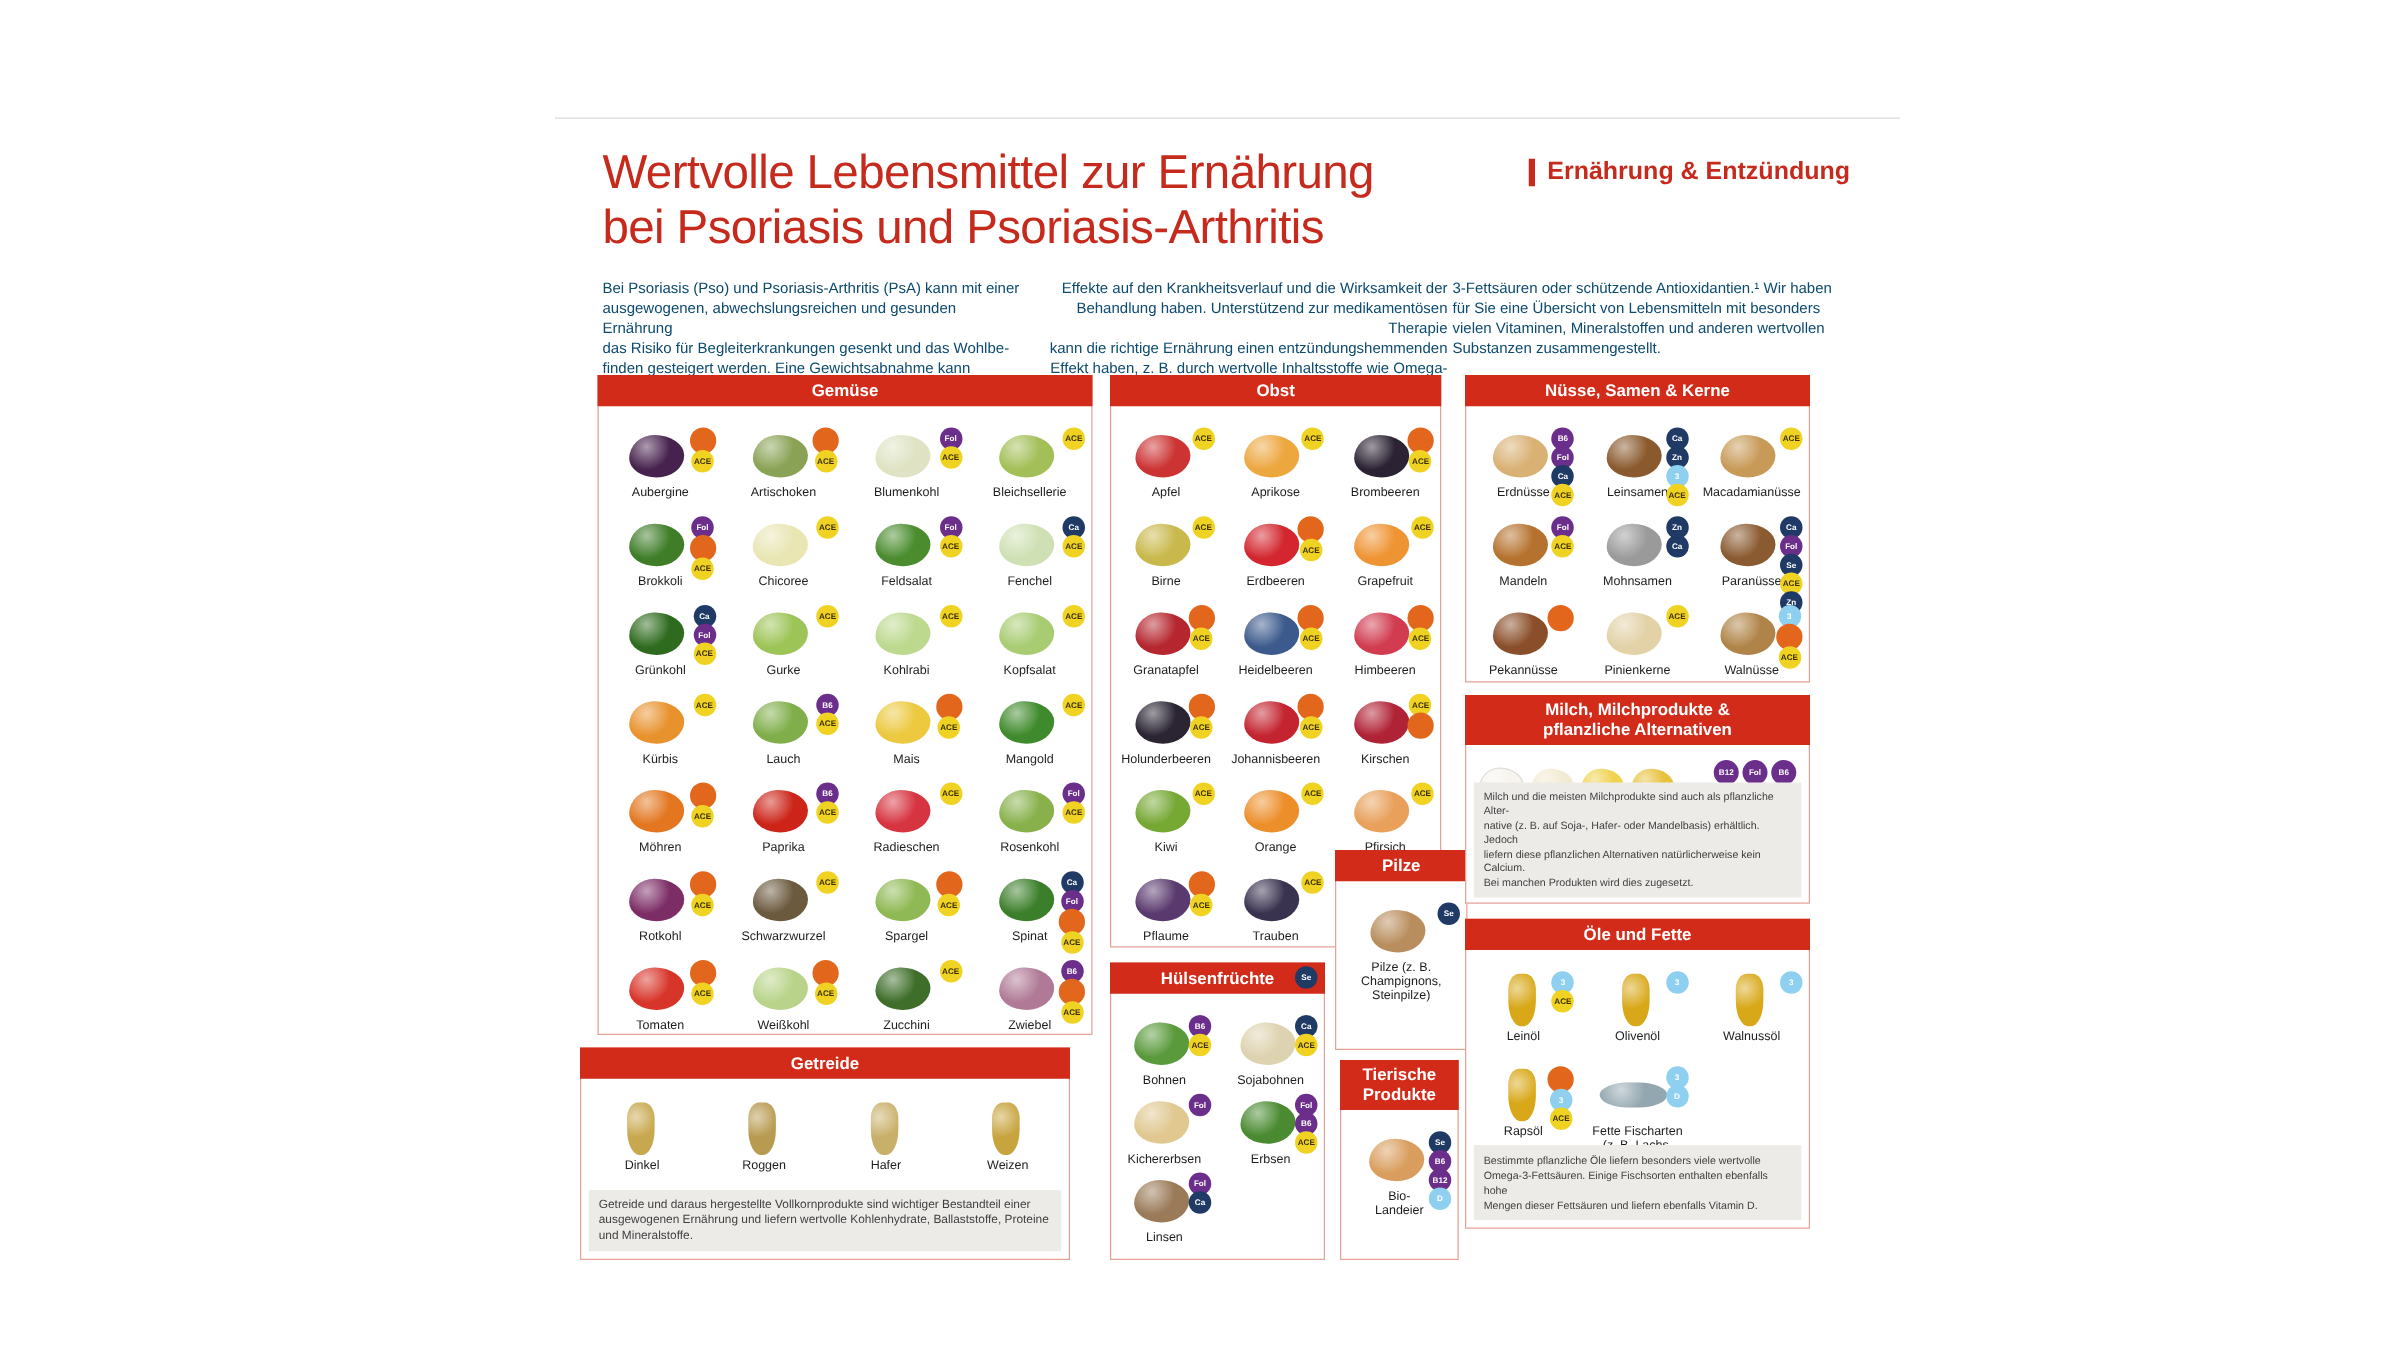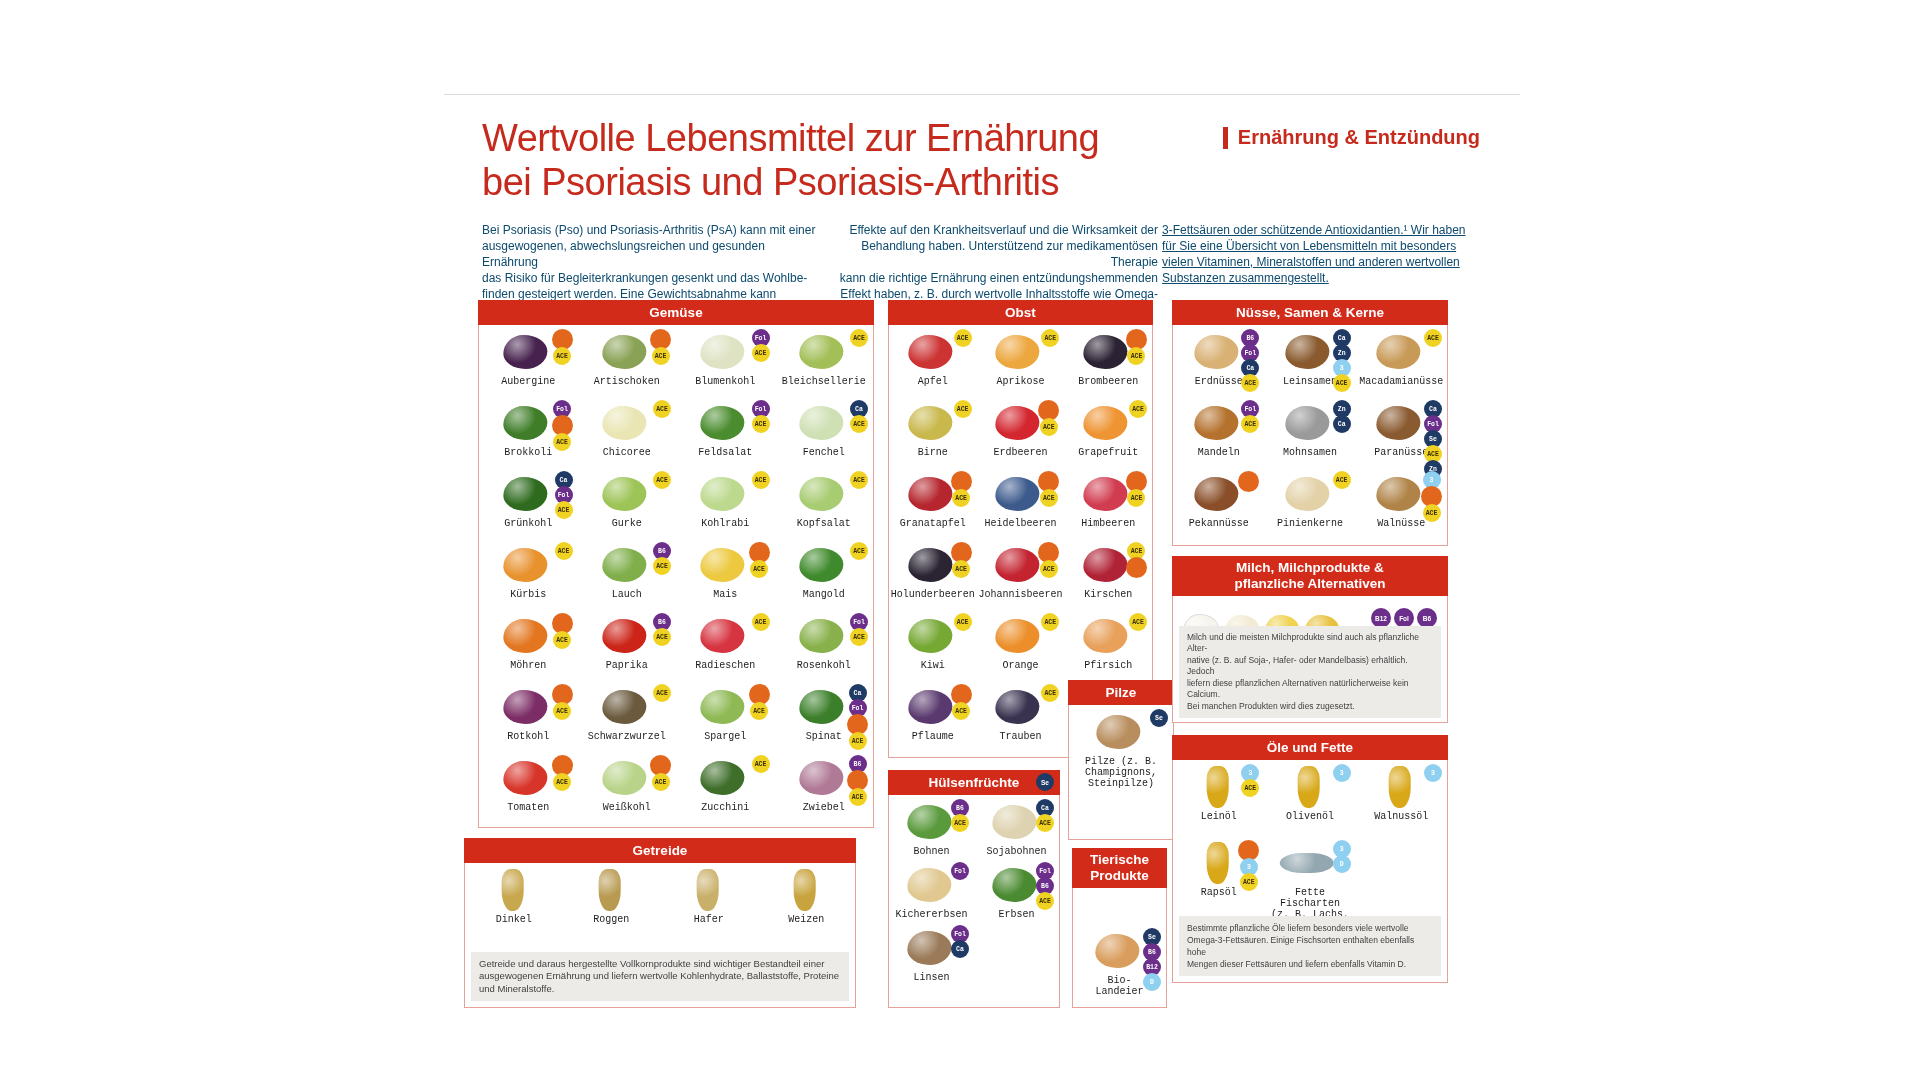--- a/index.html
+++ b/index.html
@@ -7,27 +7,27 @@
         font-family:"Liberation Sans",sans-serif;}
   .content{position:absolute;left:444px;top:94px;width:1076px;height:940px;}
   .topline{position:absolute;left:0;top:0;width:1076px;height:1px;background:#d9d9d9;}
   .title{position:absolute;left:38px;top:22px;width:700px;color:#c62a1c;
          font-size:38px;line-height:44px;letter-spacing:-0.5px;white-space:pre-line;}
   .tag{position:absolute;right:40px;top:32px;display:flex;align-items:center;gap:10px;}
   .tag .bar{width:5px;height:22px;background:#c62a1c;display:inline-block;}
   .tag .txt{color:#c62a1c;font-size:20px;font-weight:bold;}
   .intro{position:absolute;top:128px;width:336px;font-size:12px;line-height:16px;
          color:#0c4a6e;white-space:pre-line;}
-  .ic1{left:38px;} .ic2{left:378px;text-align:right;} .ic3{left:718px;text-decoration:underline;}
+  .ic1{left:38px;} .ic2{left:378px;text-align:right;} .ic3{left:718px;}
 
   .panel{position:absolute;background:#fff;border:1px solid #e6a198;box-sizing:border-box;}
   .phead{background:#d32b1a;color:#fff;font-weight:bold;font-size:13.5px;text-align:center;
          line-height:25px;height:25px;margin:-1px -1px 0 -1px;position:relative;}
   .phead.two{height:auto;line-height:16px;padding:4px 0;white-space:pre-line;}
-  .grid{display:grid;padding-top:5px;font-family:Liberation Mono, monospace;}
+  .grid{display:grid;padding-top:18px;}
   .cols4{grid-template-columns:repeat(4,1fr);grid-auto-rows:71px;}
   .cols3{grid-template-columns:repeat(3,1fr);grid-auto-rows:71px;}
   .cols2{grid-template-columns:repeat(2,1fr);grid-auto-rows:63px;}
   .oelrows{grid-template-rows:76px 104px;}
   .getr{grid-template-columns:repeat(4,1fr);grid-auto-rows:86px;}
 
   .cell{display:flex;flex-direction:column;align-items:center;position:relative;}
   .imgrow{position:relative;width:100%;height:44px;flex:0 0 auto;}
   .blob{position:absolute;left:50%;top:50%;transform:translate(-56%,-50%);
         width:44px;height:34px;border-radius:46% 54% 50% 50%/55% 48% 52% 45%;}
@@ -640,21 +640,21 @@
             <div class="flabel">Pilze (z. B.
 Champignons,
 Steinpilze)</div>
           </div>
         </div>
     </div>
 
     <div class="panel" style="left:628px;top:754px;width:95px;height:160px;">
       <div class="phead two">Tierische
 Produkte</div>
-      <div class="grid" style="grid-template-columns:1fr;grid-auto-rows:100px;margin-top:36px;">
+      <div class="grid" style="grid-template-columns:1fr;grid-auto-rows:100px;">
           <div class="cell">
             <div class="imgrow">
               <span class="blob" style="background: rgb(217, 158, 94);"></span>
               <span class="badges">
                 <span class="badge b-navy">Se</span>
                 <span class="badge b-purple">B6</span>
                 <span class="badge b-purple">B12</span>
                 <span class="badge b-blue">D</span>
               </span>
             </div>

